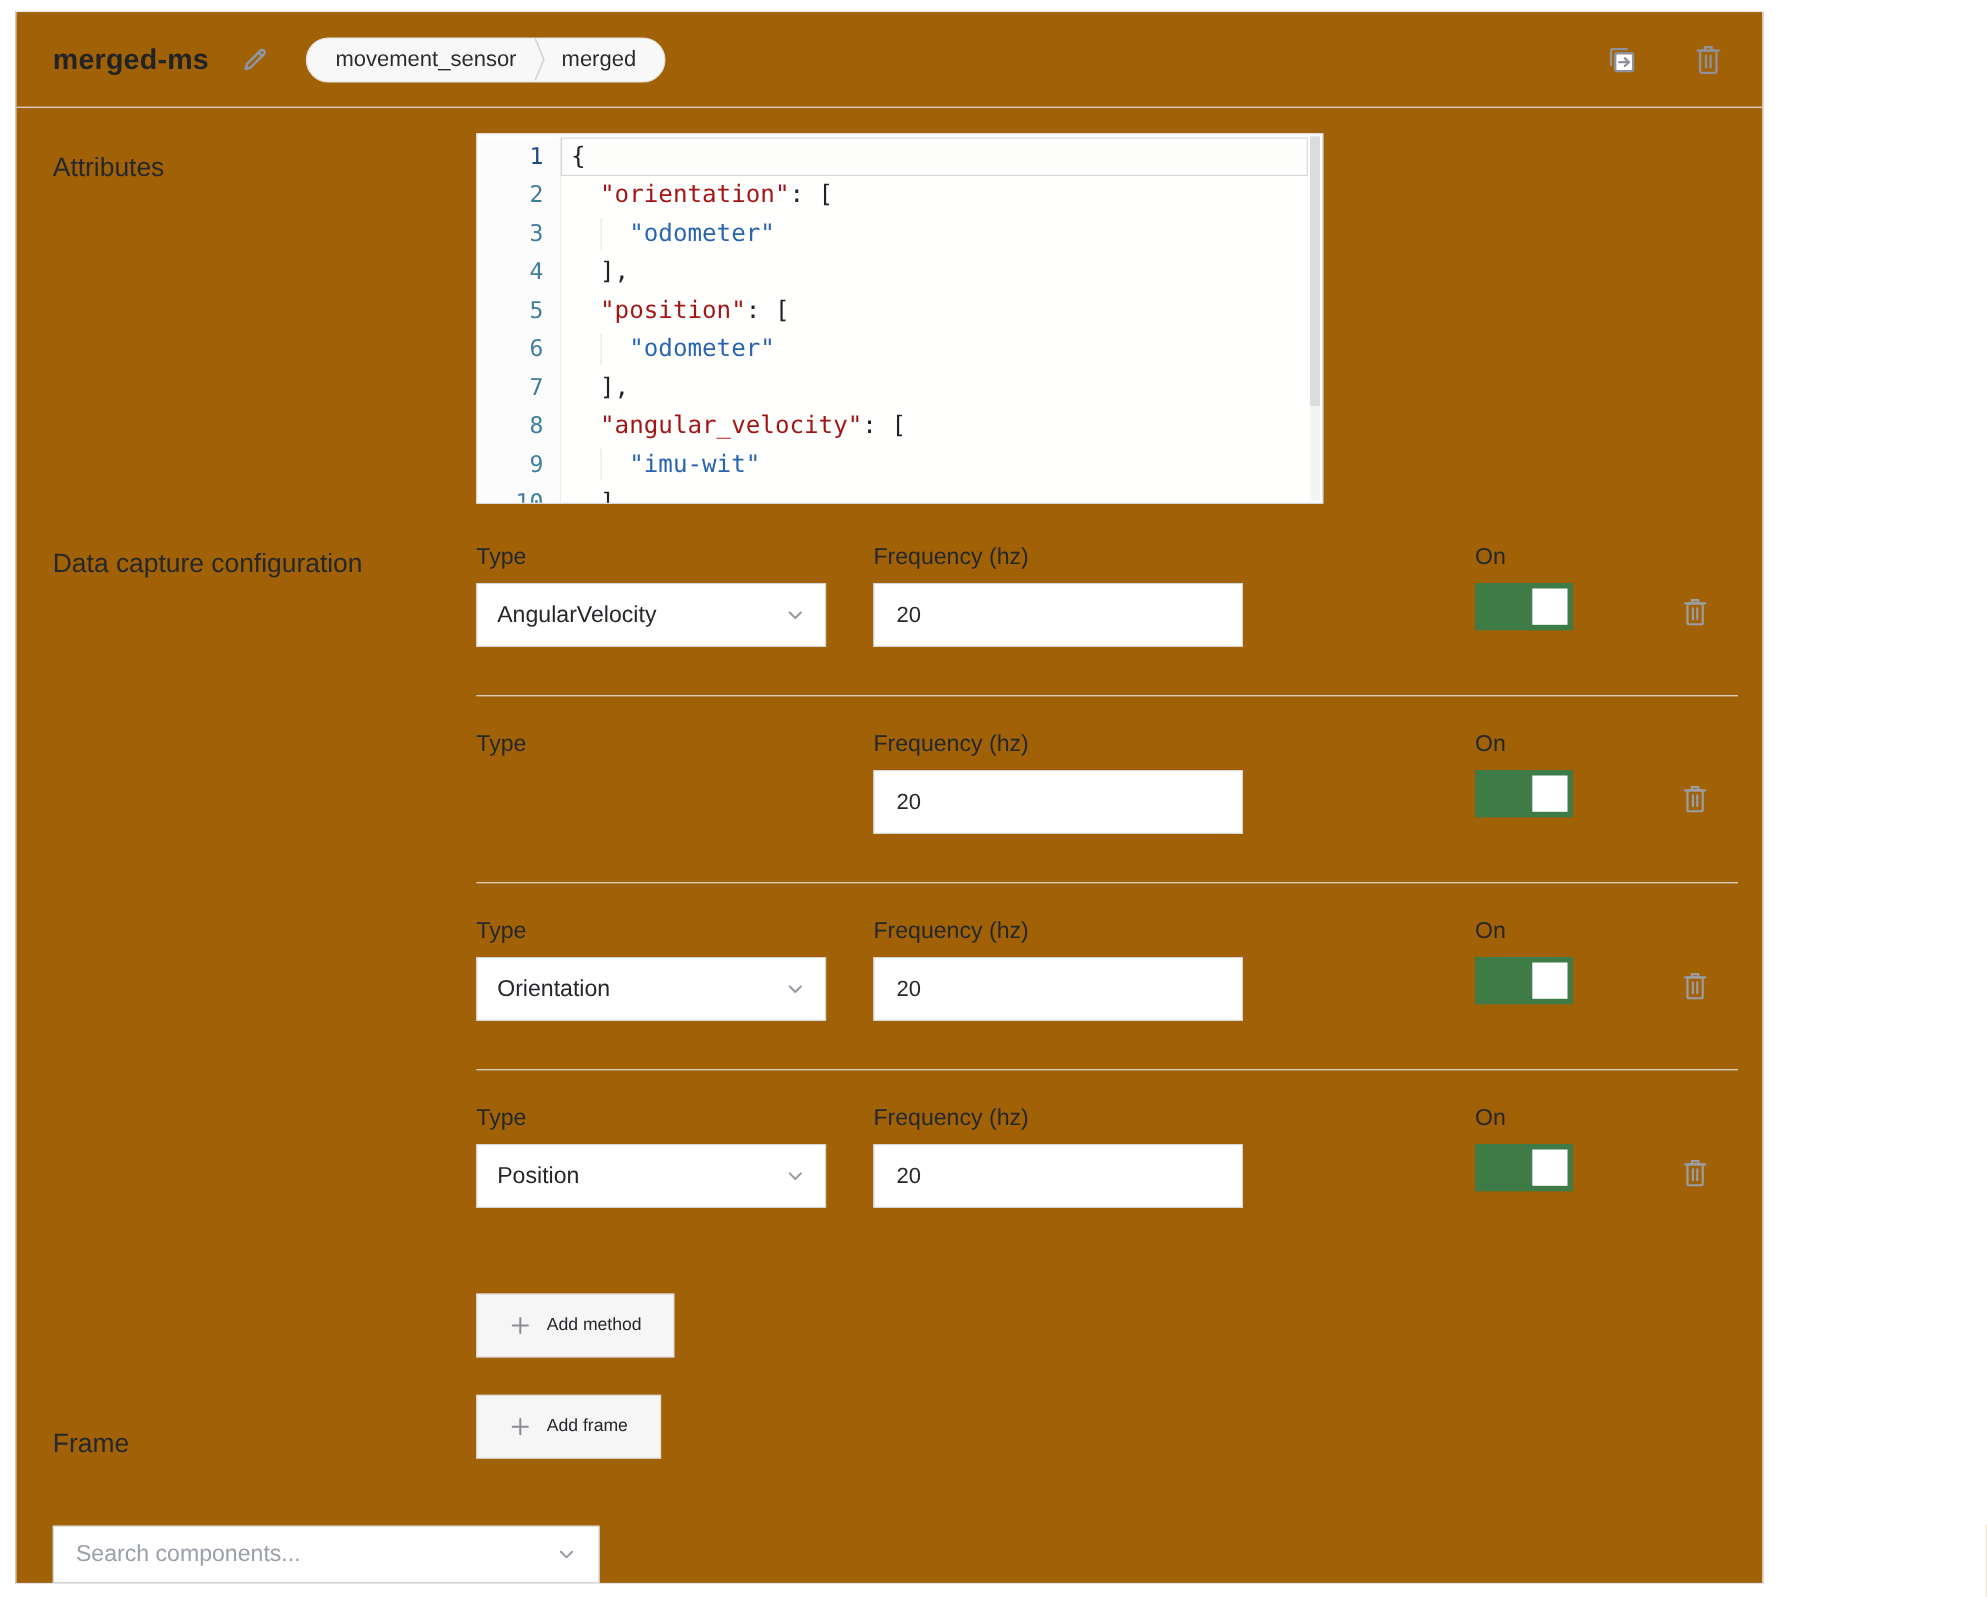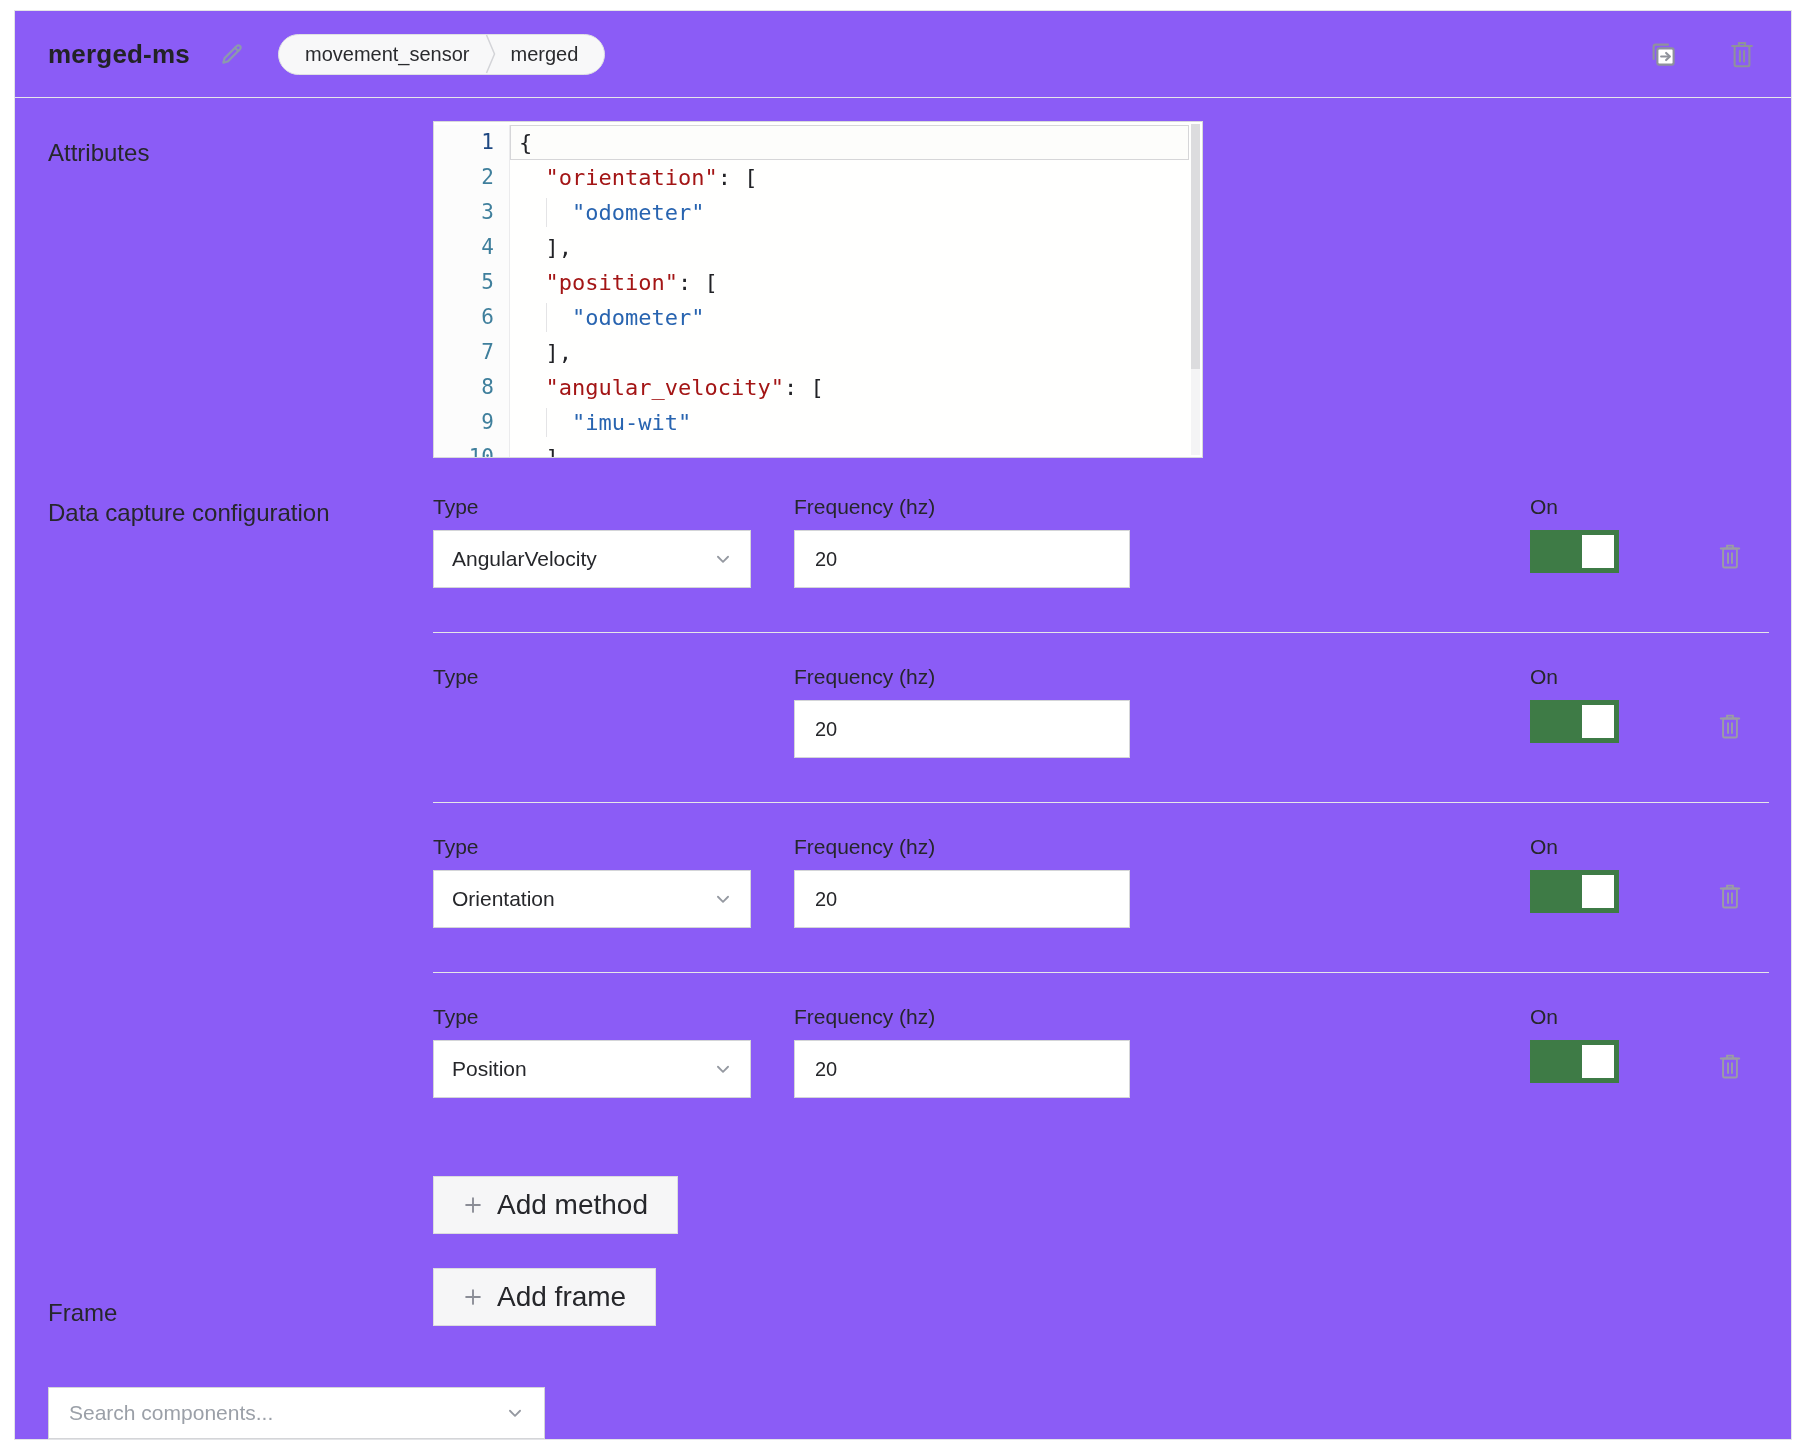--- a/index.html
+++ b/index.html
@@ -1,20 +1,20 @@
 <!DOCTYPE html>
 <html style="--toggle-on: #3e7b46; --code-key: #a31515; --code-string: #2864b0; --line-number: #3f7f9c; --active-line-number: #1e4882;"><head>
 <meta charset="utf-8">
 <style>
   * { margin:0; padding:0; box-sizing:border-box; }
   html,body { width:1806px; height:1452px; background:#ffffff;
     font-family:"Liberation Sans", sans-serif; color:#26272b; }
 
-  .card { position:absolute; left:14px; top:10px; width:1778px; height:1430px;
-    background:#8b5cf6; border:1px solid #e3e4e7; }
+  .card { position:absolute; left:14px; top:10px; width:1589px; height:1430px;
+    background:#a16207; border:1px solid #e3e4e7; }
 
   
   .card-header { height:87px; border-bottom:1px solid #e7e7e9;
     display:flex; align-items:center; padding:0 33px; }
   .comp-title { font-size:26px; font-weight:700; color:#222326; letter-spacing:.2px; }
   .edit-btn { background:none; border:none; cursor:pointer; margin-left:26px;
     width:32px; height:32px; display:flex; align-items:center; justify-content:center; }
   .pill { margin-left:30px; height:41px; display:flex; align-items:center; gap:15px;
     padding:12px 26px; border:1px solid #dfe0e3; border-radius:22px; background:#f8f8f9;
     font-size:20px; color:#2a2b2e; }
@@ -66,21 +66,21 @@
   .toggle { width:89px; height:43px; background:var(--toggle-on,#3e7b46);
     position:relative; cursor:pointer; border:none; }
   .toggle .knob { position:absolute; top:5px; bottom:5px; right:5px; width:32px; background:#fff; }
   .row-trash { margin-left:84px; margin-right:24px; padding-top:32px; height:90px;
     display:flex; align-items:center; }
   .trash-btn { background:none; border:none; cursor:pointer; color:#9b9da4;
     width:30px; height:34px; display:flex; align-items:center; justify-content:center; }
 
   .add-btn { margin-top:34px; display:inline-flex; align-items:center; gap:14px;
     height:58px; padding:0 29px; background:#f6f6f7; border:1px solid #dcdcde;
-    font-size:28px; color:#26272b; cursor:pointer; font-family:"Liberation Sans",sans-serif; }
+    font-size:16px; color:#26272b; cursor:pointer; font-family:"Liberation Sans",sans-serif; }
 
   
   .sec-frame { margin-top:34px; }
   .sec-frame .section-label { padding-top:27px; }
   .sec-frame .add-btn { margin-top:0; }
   .sec-depends { margin-top:57px; padding-bottom:49px; }
   .sec-depends .section-label { padding-top:10px; }
   .search-select { width:497px; height:52px; border:1px solid #d4d5d8; background:#fff;
     display:flex; align-items:center; padding:0 20px; }
   .search-select input { flex:1; border:none; outline:none; font-size:21px;

